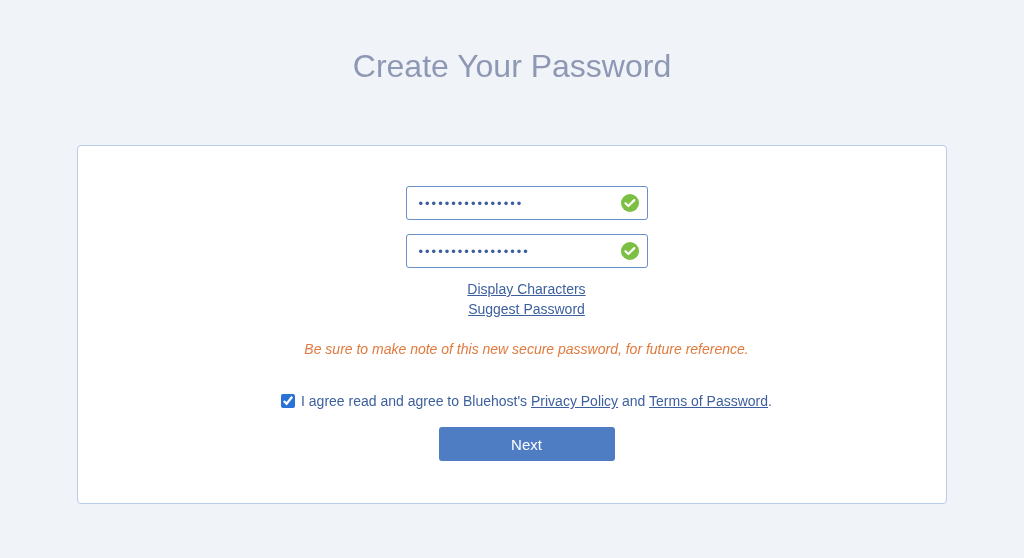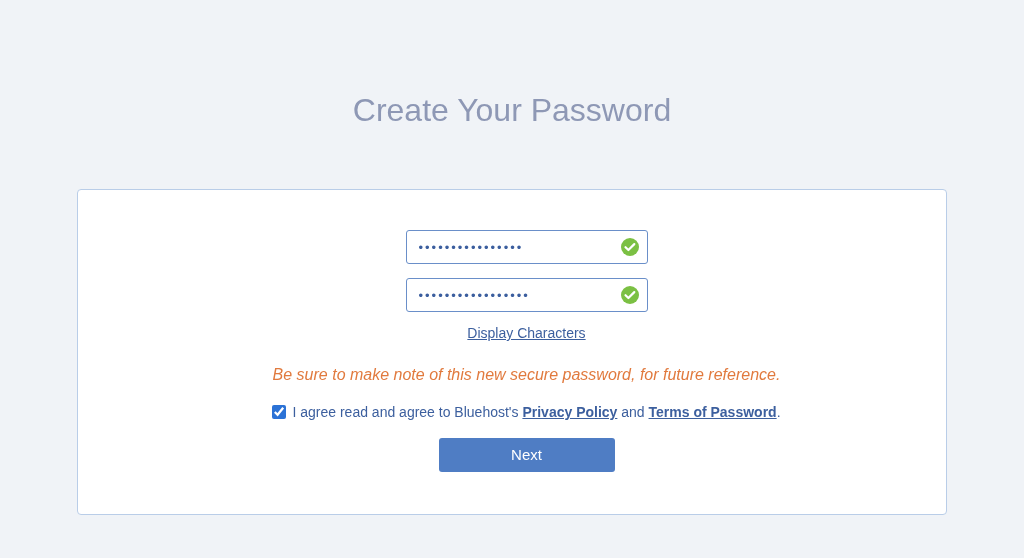--- a/index.html
+++ b/index.html
@@ -13,21 +13,21 @@
       background-color: #f0f3f7;
       font-family: -apple-system, BlinkMacSystemFont, "Segoe UI", sans-serif;
       display: flex;
       flex-direction: column;
       align-items: center;
     }
     .page-title {
       font-size: 32px;
       font-weight: 300;
       color: #8e98b5;
-      margin-top: 92px;
+      margin-top: 48px;
       margin-bottom: 60px;
       text-align: left;
     }
     .card {
       width: 870px;
       background-color: #ffffff;
       border: 1px solid #b9cde8;
       border-radius: 4px;
       padding: 40px 50px 32px 79px;
       display: flex;
@@ -69,42 +69,42 @@
     .link {
       color: #3c5f9e;
       font-size: 14px;
       text-decoration: underline;
       cursor: pointer;
       line-height: 1.4;
     }
     .hint {
       color: #e17a3e;
       font-style: italic;
-      font-size: 16px;
-      margin-bottom: 20px;
+      font-size: 14px;
+      margin-bottom: 36px;
       text-align: center;
     }
     .agree-row {
       display: flex;
       align-items: center;
       justify-content: center;
       gap: 6px;
       font-size: 14px;
       color: #3c5f9e;
       margin-bottom: 18px;
     }
     .agree-row input[type="checkbox"] {
       width: 14px;
       height: 14px;
       accent-color: #2b72d6;
     }
     .agree-text a {
       color: #3c5f9e;
       text-decoration: underline;
-      font-weight: 700;
+      font-weight: 400;
       text-align: center;
     }
     .next-btn {
       width: 176px;
       height: 34px;
       background-color: #4f7dc4;
       color: #ffffff;
       border: none;
       border-radius: 3px;
       font-size: 15px;
@@ -134,20 +134,21 @@
     <span class="check-icon">
       <svg viewBox="0 0 20 20" width="20" height="20">
         <circle cx="10" cy="10" r="9" fill="#7bc043"></circle>
         <path d="M5.5 10.2 L8.4 13 L14.3 7.1" stroke="#ffffff" stroke-width="2.2" fill="none" stroke-linecap="round" stroke-linejoin="round"></path>
       </svg>
     </span>
   </div>
 
   <div class="links">
     <a class="link">Display Characters</a>
+    <a class="link">Suggest Password</a>
   </div>
 
   <div class="hint">Be sure to make note of this new secure password, for future reference.</div>
 
   <div class="agree-row">
     <input type="checkbox" checked="" style="">
     <span class="agree-text">
       <span>I agree read and agree to Bluehost's </span><a href="#">Privacy Policy</a><span> and </span><a href="#">Terms of Password</a><span>.</span>
     </span>
   </div>

